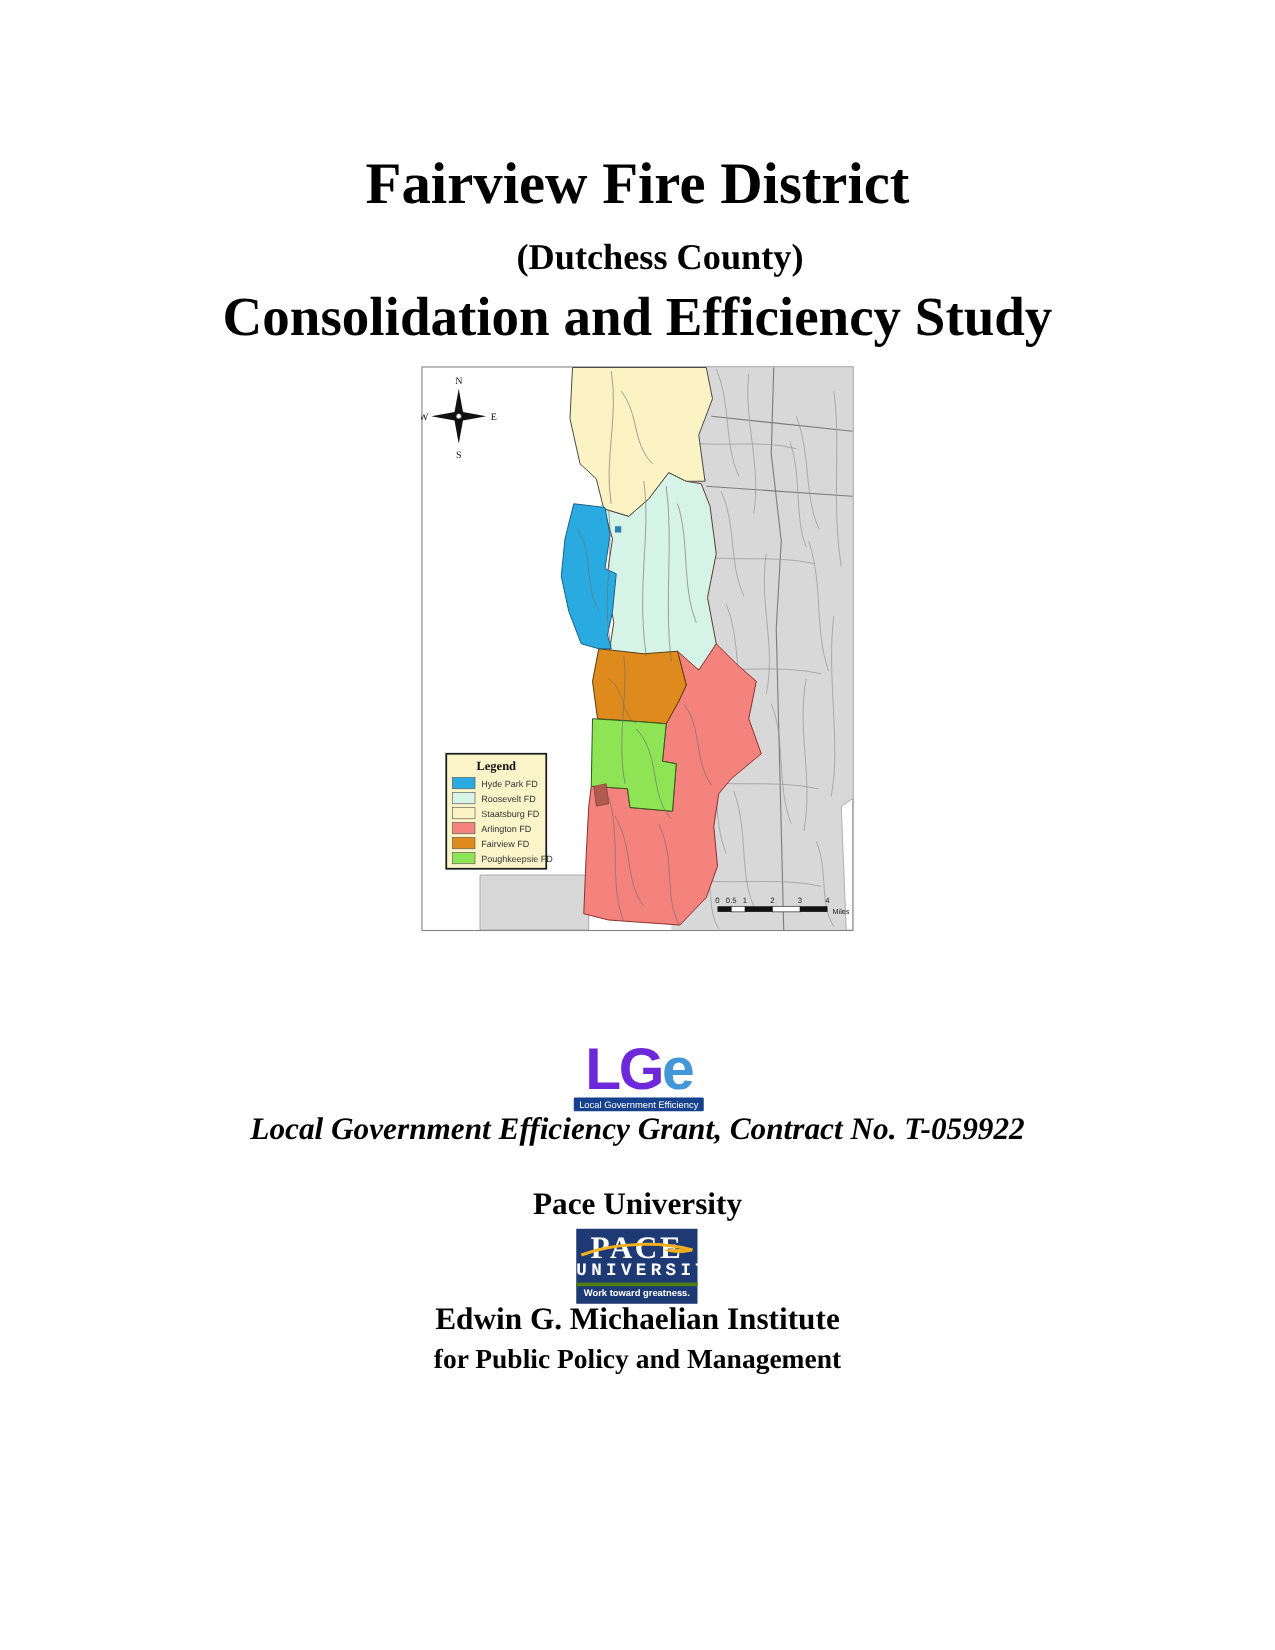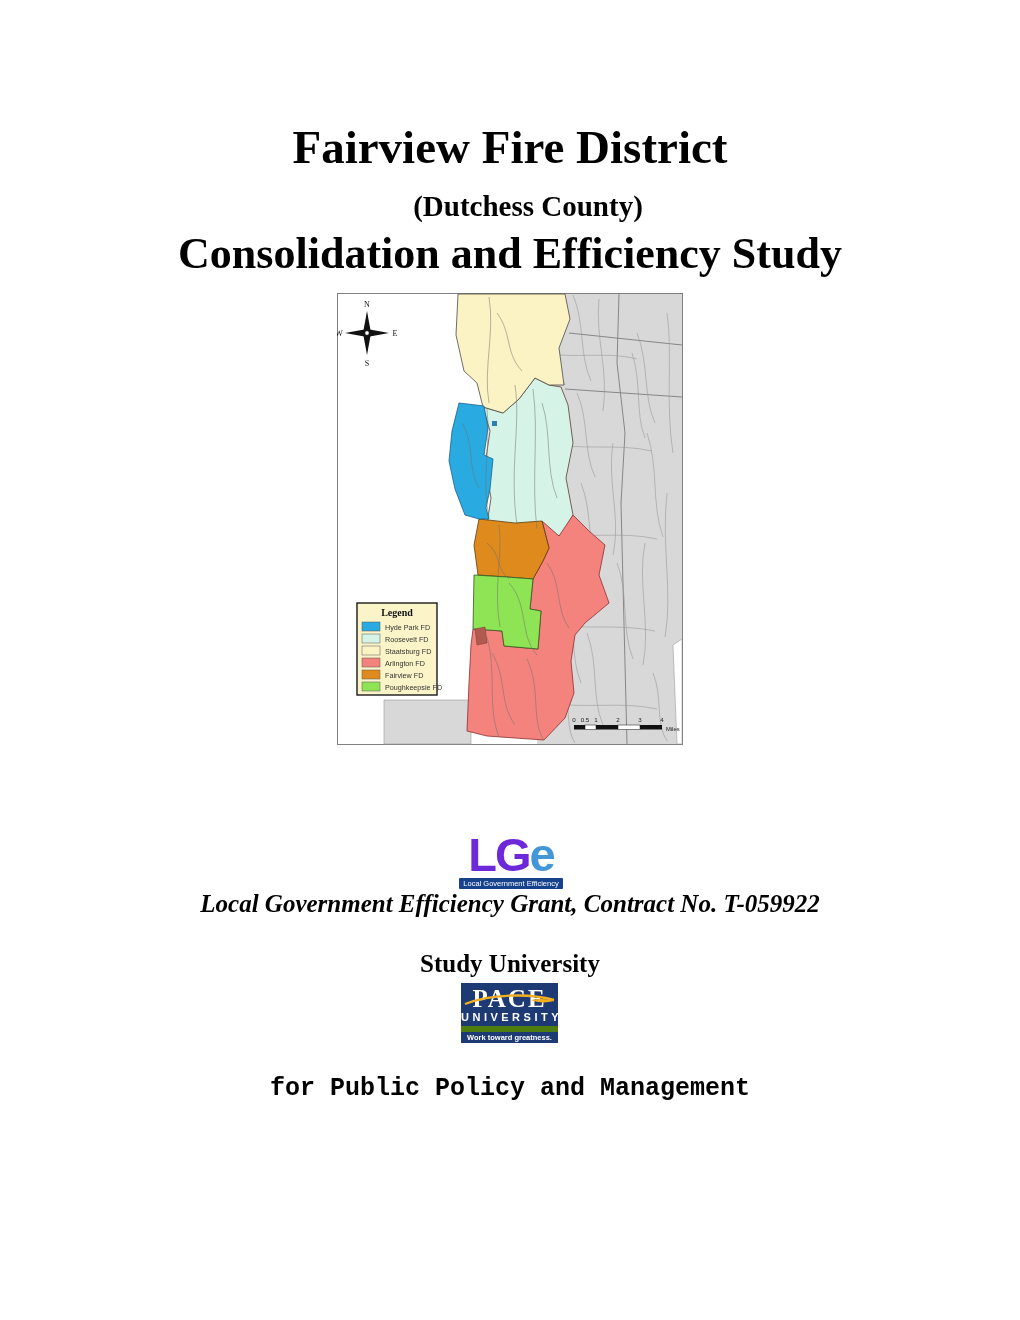--- a/index.html
+++ b/index.html
@@ -9,40 +9,40 @@
   }
   .centered{position:absolute;left:0;right:0;text-align:center;}
   .title-1{top:122px;font-size:47px;font-weight:bold;line-height:1.1;}
   .title-2{top:190px;font-size:29px;font-weight:bold;padding-left:36px;}
   .title-3{top:228px;font-size:44px;font-weight:bold;}
   .map-wrap{position:absolute;top:293px;left:337px;width:346px;height:452px;}
   .funding-1{top:796px;font-size:25px;font-weight:bold;font-style:italic;}
   .funding-2{top:890px;font-size:25px;font-weight:bold;font-style:italic;}
   .pace-name{top:950px;font-size:25px;font-weight:bold;}
   .inst-1{top:1042px;font-size:25px;font-weight:bold;}
-  .inst-2{top:1074px;font-size:25px;font-weight:bold;font-family:Liberation Mono, monospace;}
+  .inst-2{top:1074px;font-size:22px;font-weight:bold;}
   .date-line{top:1106px;font-size:25px;font-weight:bold;}
 
   .lge{position:absolute;top:834px;left:459px;width:104px;text-align:center;}
   .lge-letters{font-family:"Liberation Sans", sans-serif;font-weight:bold;font-size:47px;
     line-height:42px;letter-spacing:-2px;}
   .lge-lg{color:#6d28d9;}
   .lge-e{color:#4396d8;}
   .lge-caption{margin-top:2px;background:#16418c;color:#ffffff;
     font-family:"Liberation Sans", sans-serif;font-size:7.5px;line-height:11px;
     border-radius:1px;}
 
   .pace-logo{position:absolute;top:983px;left:461px;width:97px;height:60px;
     background:#1d3a74;text-align:center;box-sizing:border-box;padding-top:3px;}
   .pace-word{position:relative;font-family:"Liberation Serif", serif;color:#ffffff;
     font-weight:bold;font-size:25px;line-height:26px;letter-spacing:2px;}
   .pace-swoosh{position:absolute;left:0;top:10px;width:97px;height:14px;pointer-events:none;}
-  .pace-sub{font-family:Liberation Sans, sans-serif;color:#ffffff;font-size:11px;
+  .pace-sub{font-family:Liberation Mono, monospace;color:#ffffff;font-size:14px;
     letter-spacing:3.5px;line-height:11px;font-weight:bold;}
-  .pace-tagline{margin-top:3px;border-top:6px solid #4d7c0f;
+  .pace-tagline{margin-top:3px;border-top:3px solid #4d7c0f;
     font-family:"Liberation Sans", sans-serif;color:#ffffff;font-size:7.5px;
     font-weight:bold;line-height:11px;}
 
   svg text{font-family:"Liberation Sans", sans-serif;}
   svg .serif{font-family:"Liberation Serif", serif;}
 </style>
 </head>
 <body>
 
 <div class="page">
@@ -178,27 +178,28 @@
   </div>
 
 
   <div class="lge">
     <div class="lge-letters"><span class="lge-lg">LG</span><span class="lge-e">e</span></div>
     <div class="lge-caption">Local Government Efficiency</div>
   </div>
 
   <div class="centered funding-2">Local Government Efficiency Grant, Contract No. T-059922</div>
 
-  <div class="centered pace-name">Study University</div>
+  <div class="centered pace-name">Pace University</div>
 
   <div class="pace-logo">
     <div class="pace-word">PACE</div>
     <svg class="pace-swoosh" viewBox="0 0 97 14">
       <path d="M4,11 C30,1 68,0 93,7" stroke="#f2b01e" stroke-width="2.4" fill="none"></path>
       <path d="M70,7 C80,5 88,6 93,8 C86,10 76,10 70,7 Z" fill="#f2b01e"></path>
     </svg>
     <div class="pace-sub">UNIVERSITY</div>
     <div class="pace-tagline">Work toward greatness.</div>
   </div>
 
+  <div class="centered inst-1">Edwin G. Michaelian Institute</div>
   <div class="centered inst-2">for Public Policy and Management</div>
 
 </div>
 
 </body></html>

